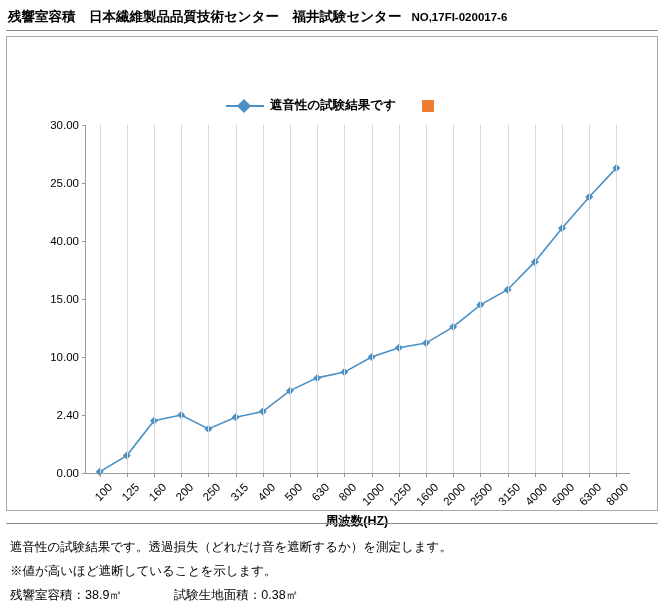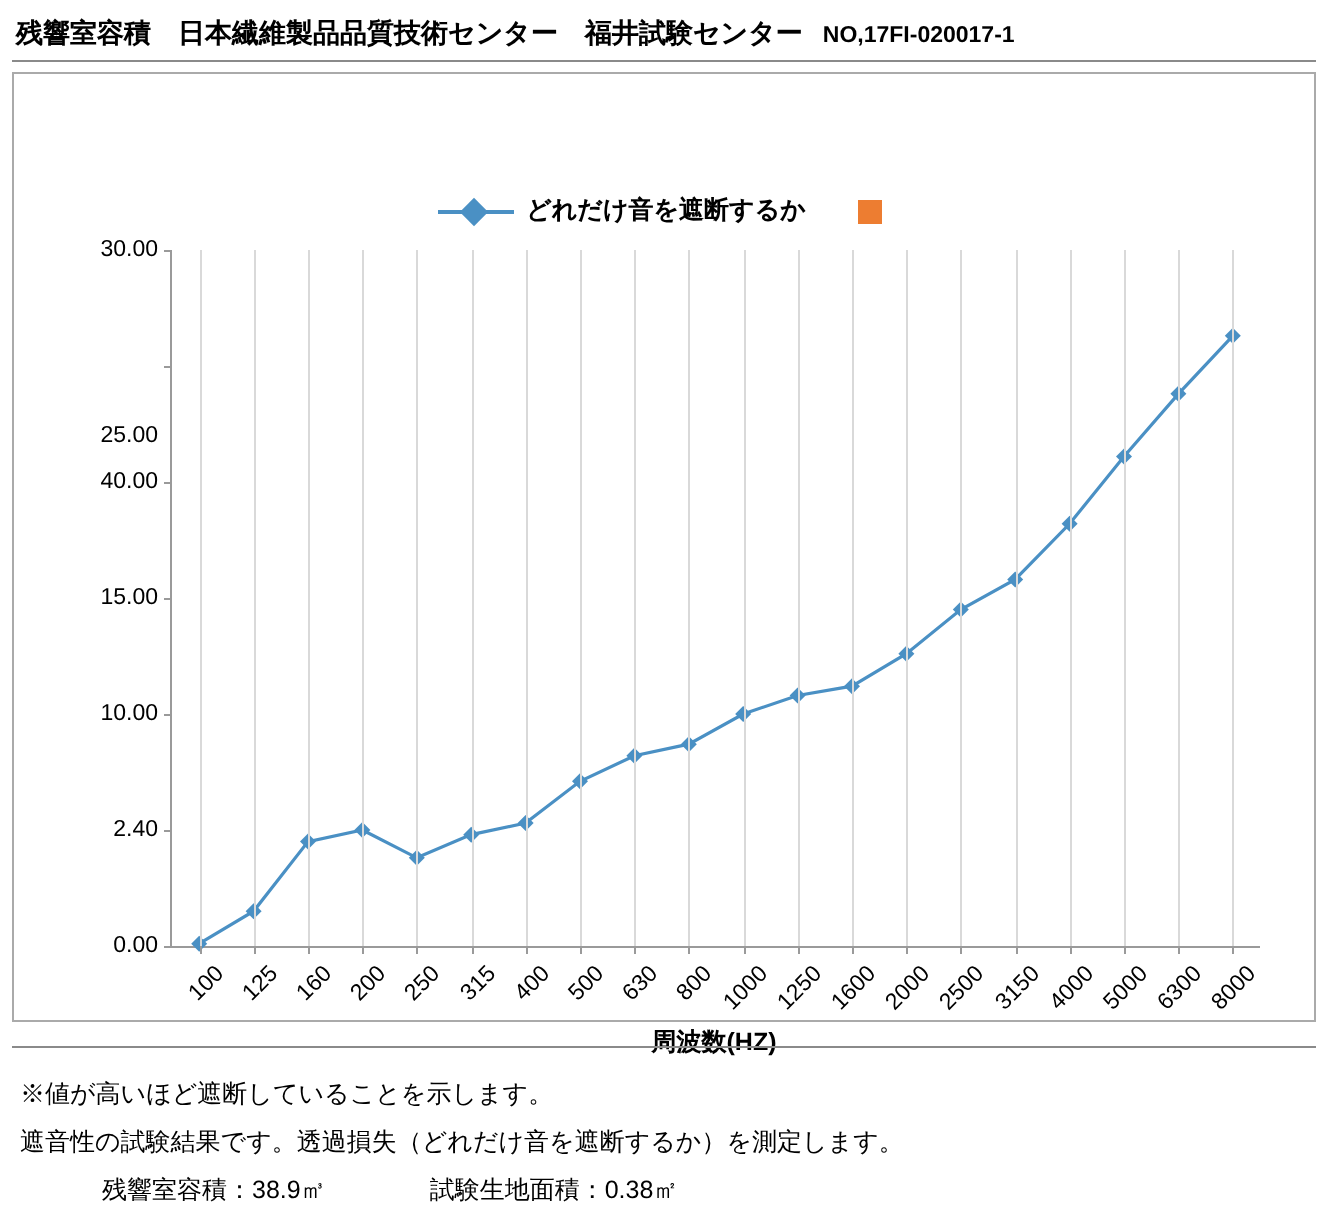--- a/index.html
+++ b/index.html
@@ -184,41 +184,41 @@
   }
   .notes {
     position: absolute;
     left: 10px;
     top: 536px;
     width: 650px;
     font-size: 12.5px;
     line-height: 1.9;
   }
   .note-line { white-space: nowrap; }
-  .note-row { display: flex; gap: 52px; white-space: nowrap; margin-left: 41px; }
+  .note-row { display: flex; gap: 52px; white-space: nowrap; }
 </style>
 </head>
 <body>
 
 <div class="page">
 
   <div class="header">
-    <span class="org">残響室容積　日本繊維製品品質技術センター　福井試験センター</span><span class="no">NO,17FI-020017-1</span>
+    <span class="org">残響室容積　日本繊維製品品質技術センター　福井試験センター</span><span class="no">NO,17FI-020017-6</span>
   </div>
   <div class="hr-top"></div>
 
   <div class="chart-box">
 
 
     <div class="legend">
       <div class="legend-item">
         <span class="legend-line">
             <span class="marker"></span>
           </span>
-        <span class="legend-label">どれだけ音を遮断するか</span>
+        <span class="legend-label">遮音性の試験結果です</span>
       </div>
       <div class="legend-item">
         <span class="legend-sq"></span>
         <span class="legend-label"></span>
       </div>
     </div>
 
     <div class="plot" id="plot">
       <svg class="series-svg" id="series-svg" viewBox="0 0 544 348" preserveAspectRatio="none">
           <polyline points="13.6,346.84 40.8,330.6 68,295.8 95.2,290 122.39999999999999,303.92 149.6,292.32 176.79999999999998,286.52 204,265.64 231.2,252.88 258.4,247.08 285.59999999999997,232 312.8,222.71999999999997 340,218.08 367.2,201.84 394.4,179.8 421.59999999999997,164.71999999999997 448.8,136.88 476,103.23999999999998 503.2,71.92000000000002 530.4,42.91999999999996" fill="none" stroke="#4a90c4" stroke-width="1.6"></polyline>
@@ -246,21 +246,21 @@
     <div class="ytick-label" style="top: 348px;">0.00</div>
         <div class="ytick-mark" style="top: 348px;"></div>
         <div class="ytick-label" style="top: 290px;">2.40</div>
         <div class="ytick-mark" style="top: 290px;"></div>
         <div class="ytick-label" style="top: 232px;">10.00</div>
         <div class="ytick-mark" style="top: 232px;"></div>
         <div class="ytick-label" style="top: 174px;">15.00</div>
         <div class="ytick-mark" style="top: 174px;"></div>
         <div class="ytick-label" style="top: 116px;">40.00</div>
         <div class="ytick-mark" style="top: 116px;"></div>
-        <div class="ytick-label" style="top: 58px; margin-top: 35px;">25.00</div>
+        <div class="ytick-label" style="top: 58px;">25.00</div>
         <div class="ytick-mark" style="top: 58px;"></div>
         <div class="ytick-label" style="top: 0px;">30.00</div>
         <div class="ytick-mark" style="top: 0px;"></div>
         <div class="gridline" style="left: 13.6px;"></div>
         <div class="xtick-mark" style="left: 13.6px;"></div>
         <div class="xtick-label" style="left: 19.6px;">100</div>
         <div class="gridline" style="left: 40.8px;"></div>
         <div class="xtick-mark" style="left: 40.8px;"></div>
         <div class="xtick-label" style="left: 46.8px;">125</div>
         <div class="gridline" style="left: 68px;"></div>
@@ -318,21 +318,21 @@
         <div class="xtick-mark" style="left: 530.4px;"></div>
         <div class="xtick-label" style="left: 536.4px;">8000</div>
       </div>
 
     <div class="axis-title">周波数(HZ)</div>
   </div>
 
   <div class="hr-bottom"></div>
 
   <div class="notes">
+    <div class="note-line">遮音性の試験結果です。透過損失（どれだけ音を遮断するか）を測定します。</div>
     <div class="note-line">※値が高いほど遮断していることを示します。</div>
-    <div class="note-line">遮音性の試験結果です。透過損失（どれだけ音を遮断するか）を測定します。</div>
     <div class="note-row">
       <span>残響室容積：38.9㎥</span>
       <span>試験生地面積：0.38㎡</span>
     </div>
   </div>
 
 </div>
 
 </body></html>

